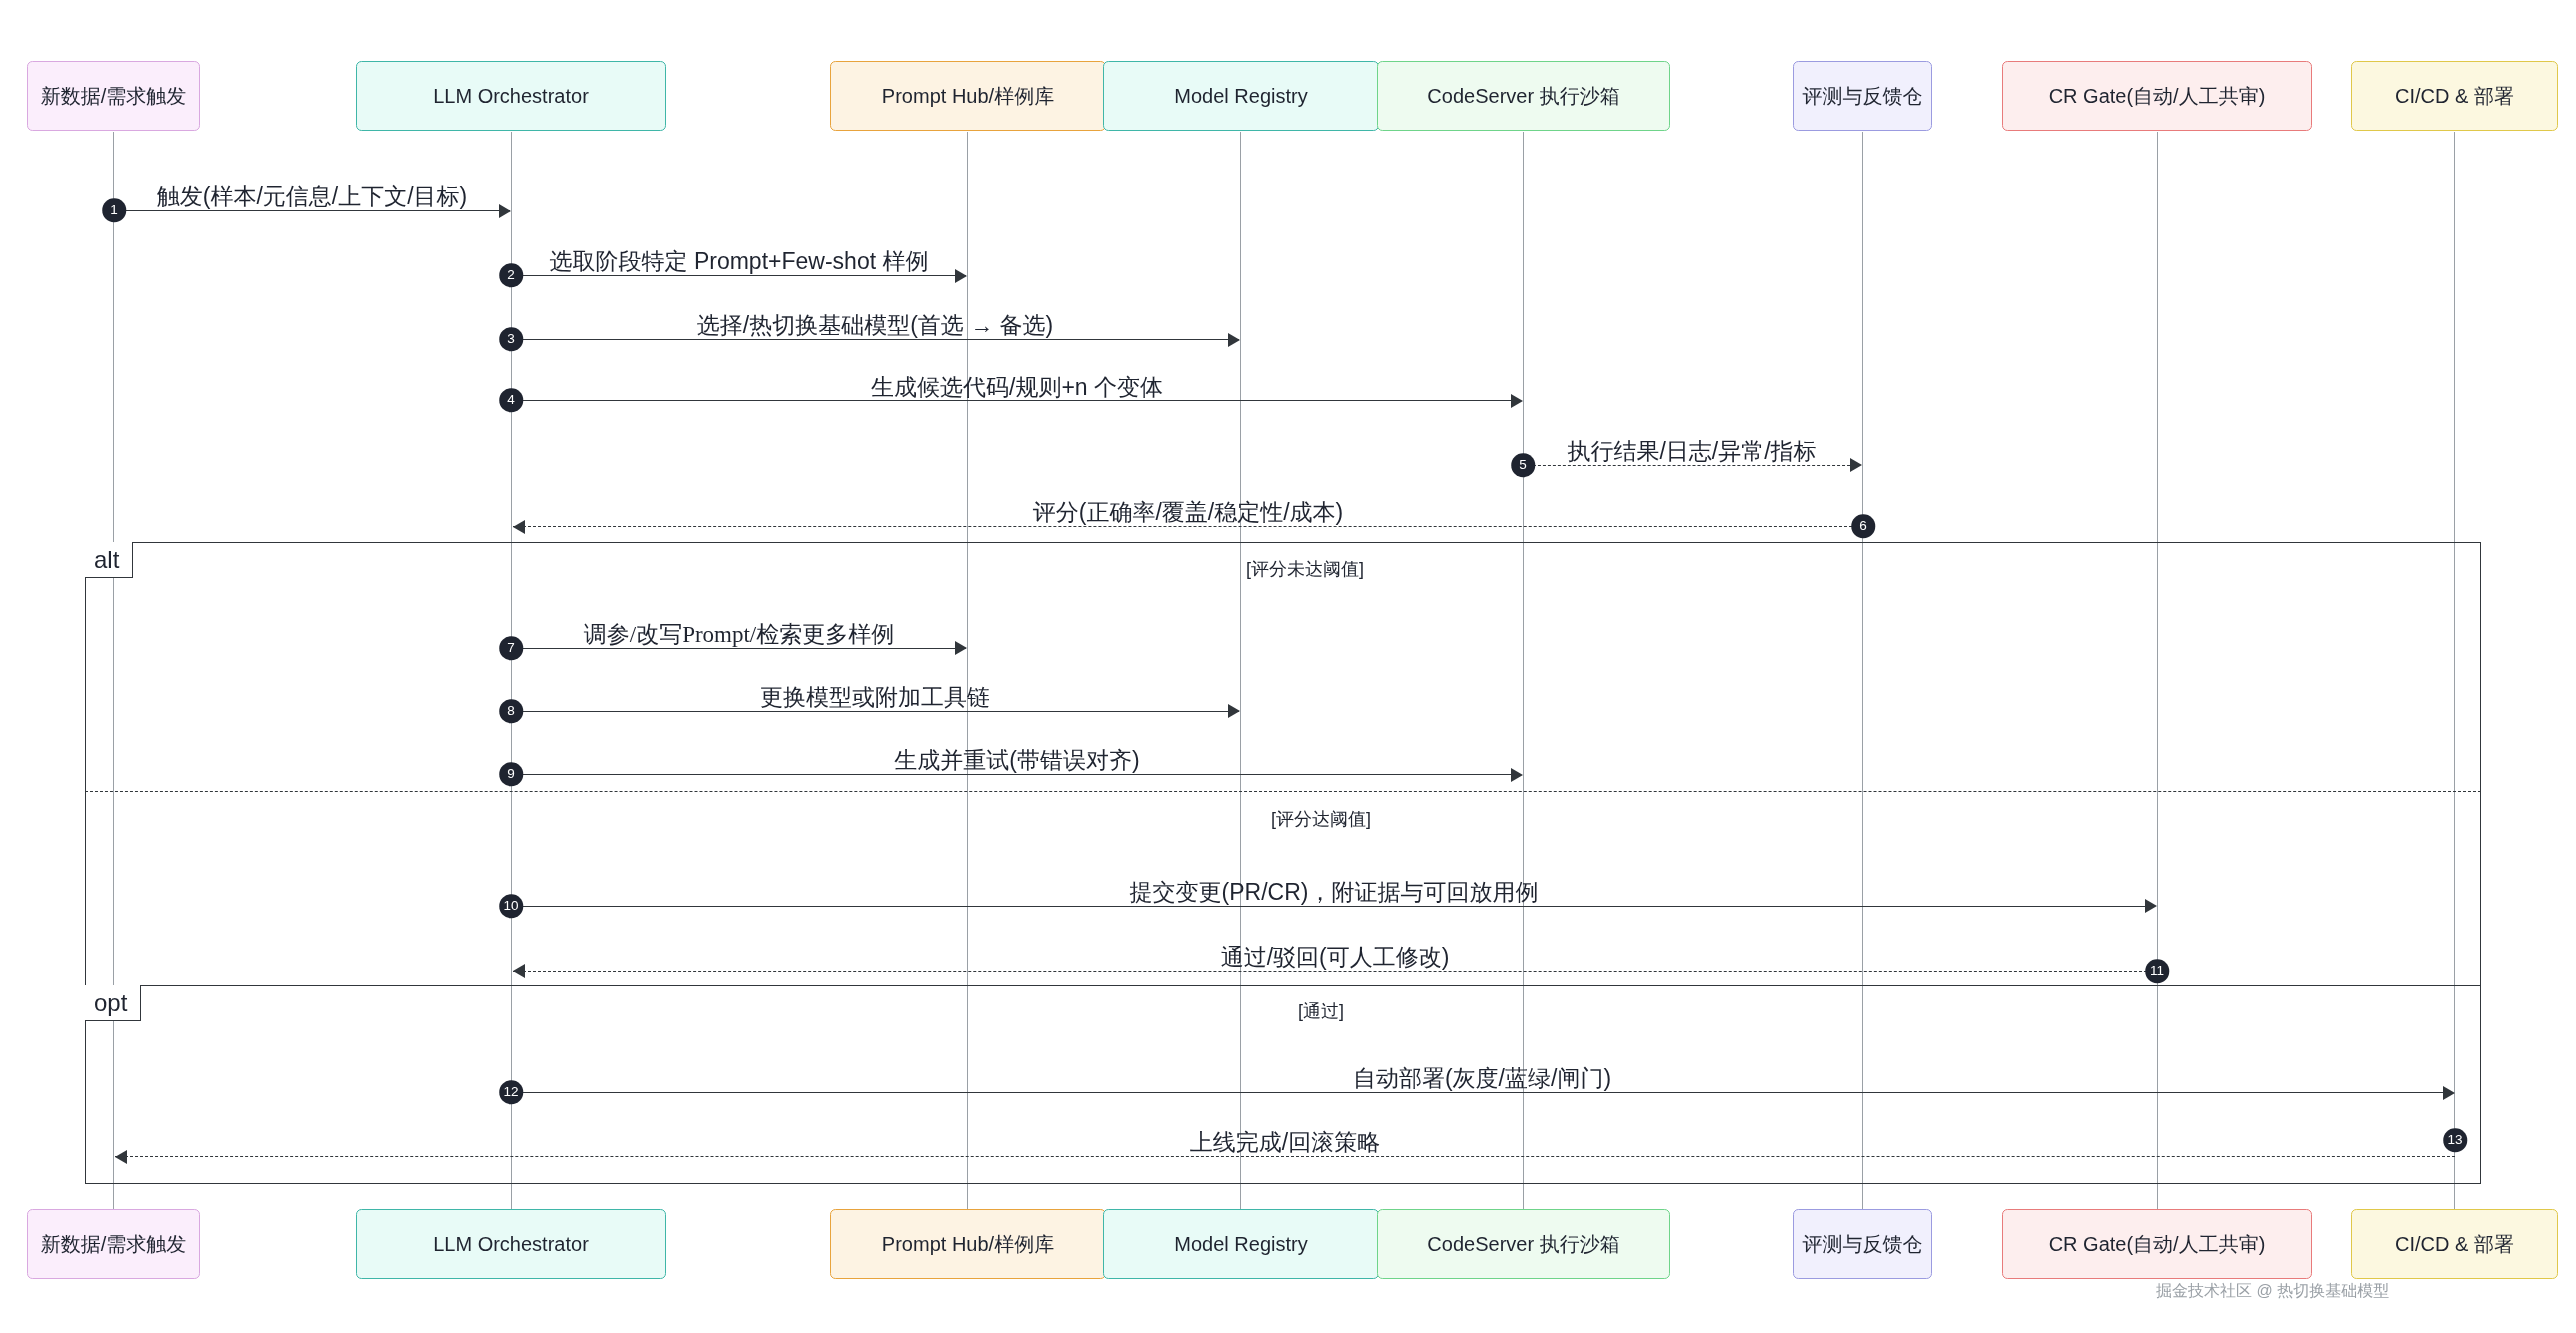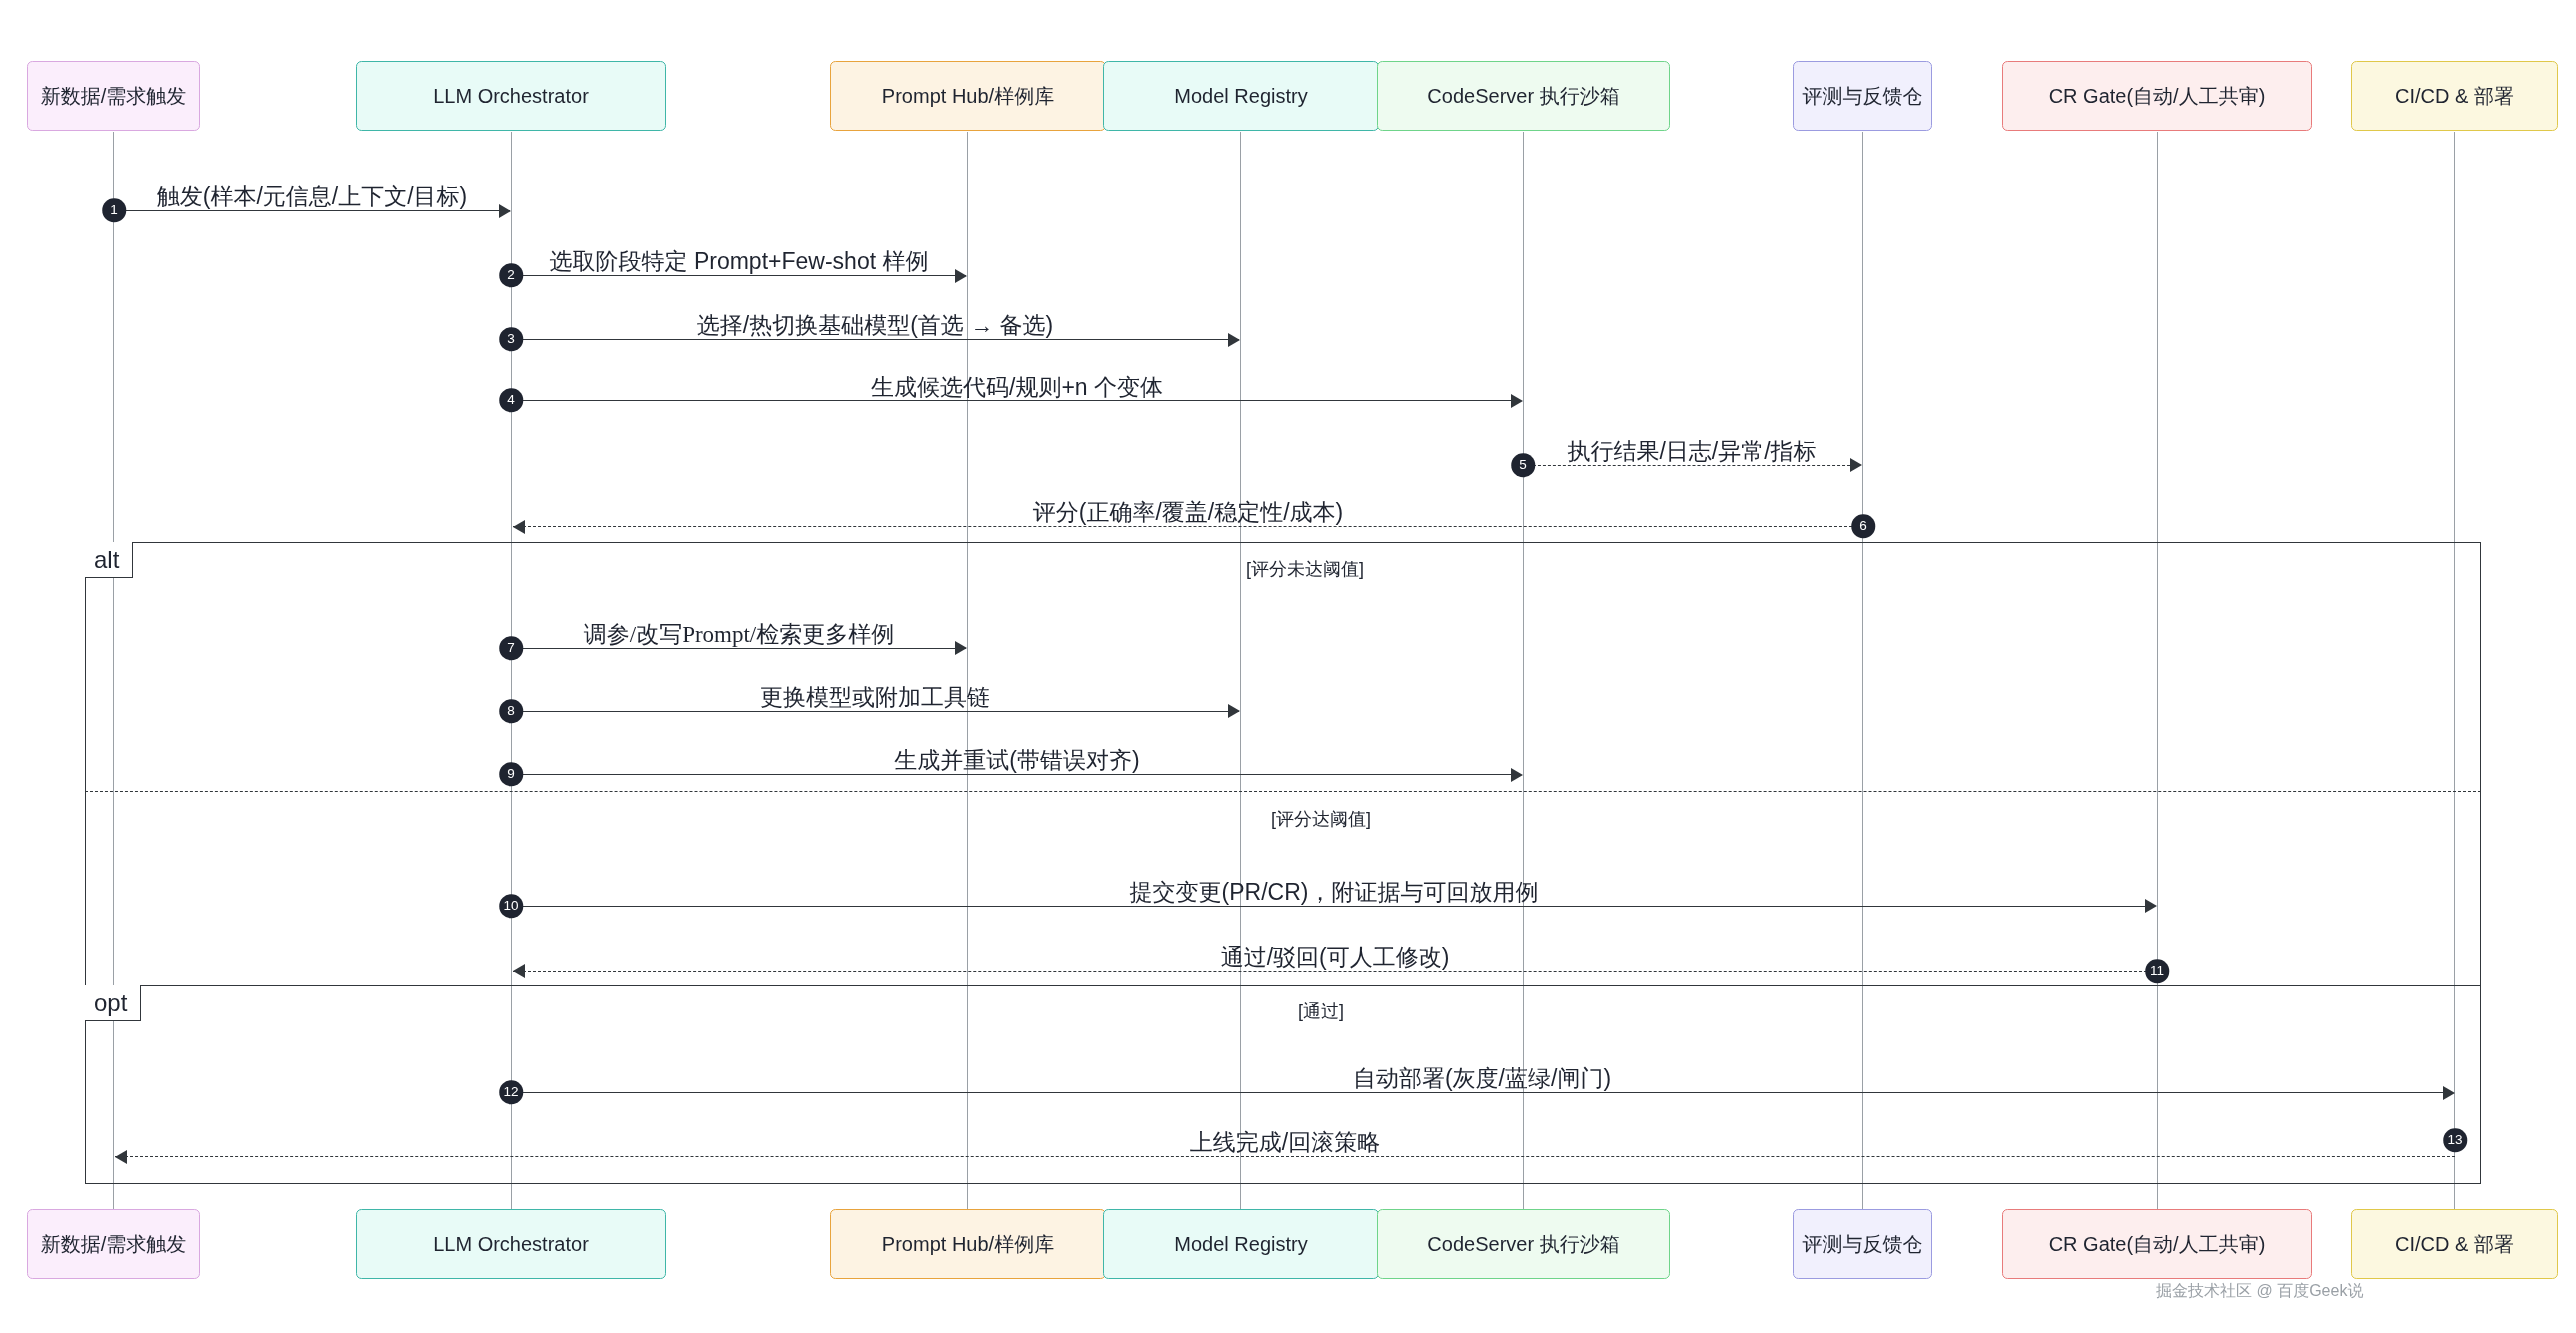--- a/index.html
+++ b/index.html
@@ -230,15 +230,15 @@
     <div class="seq-num" style="left: 2157px; top: 971px;">11</div>
     <div class="msg-label" style="left: 1335px; top: 942px;">通过/驳回(可人工修改)</div>
     <div class="msg-line" style="left: 511px; top: 1092px; width: 1942px;"></div>
     <div class="arrow-head right" style="top: 1086px; left: 2443px;"></div>
     <div class="seq-num" style="left: 511px; top: 1092px;">12</div>
     <div class="msg-label" style="left: 1482px; top: 1063px;">自动部署(灰度/蓝绿/闸门)</div>
     <div class="msg-line dashed" style="left: 115px; top: 1156px; width: 2340px;"></div>
     <div class="arrow-head left" style="top: 1150px; left: 115px;"></div>
     <div class="seq-num" style="left: 2455px; top: 1116px; margin-top: 24px;">13</div>
     <div class="msg-label" style="left: 1285px; top: 1127px;">上线完成/回滚策略</div>
-    <div class="watermark" style="left: 2156px; top: 1281px;">掘金技术社区 @ 百度Geek说</div>
+    <div class="watermark" style="left: 2156px; top: 1281px;">掘金技术社区 @ 热切换基础模型</div>
   </div>
 
 
 </body></html>

